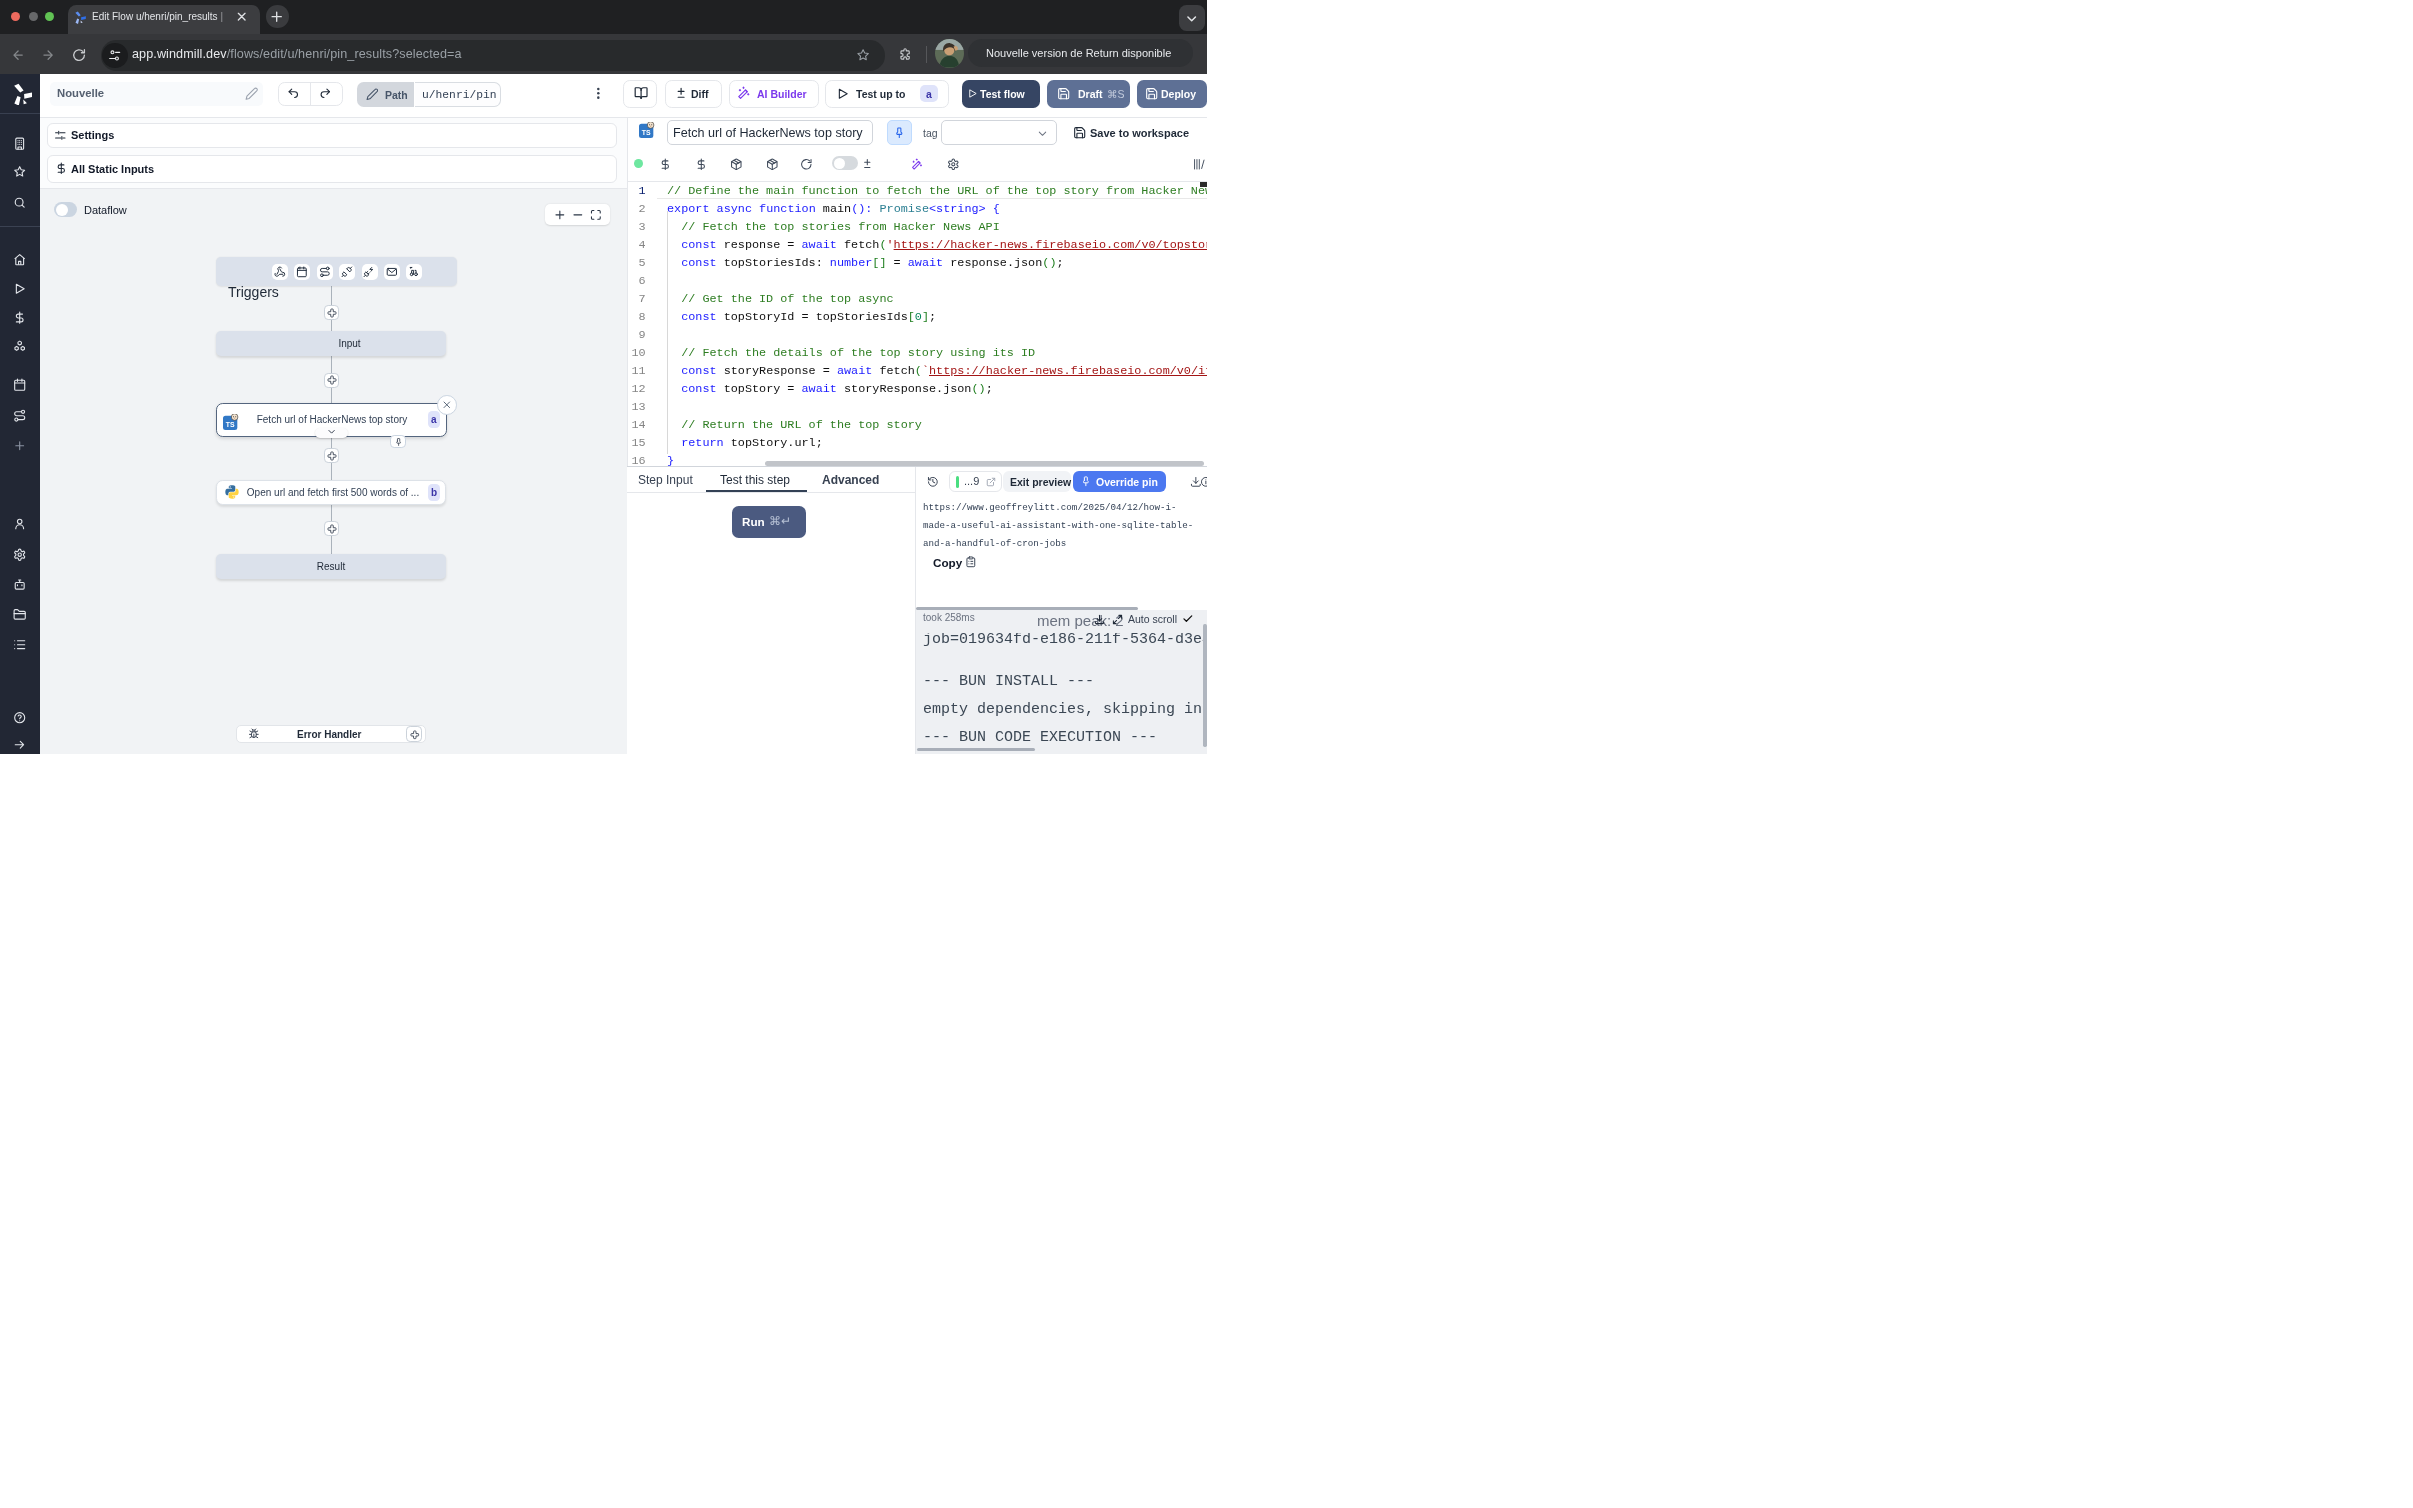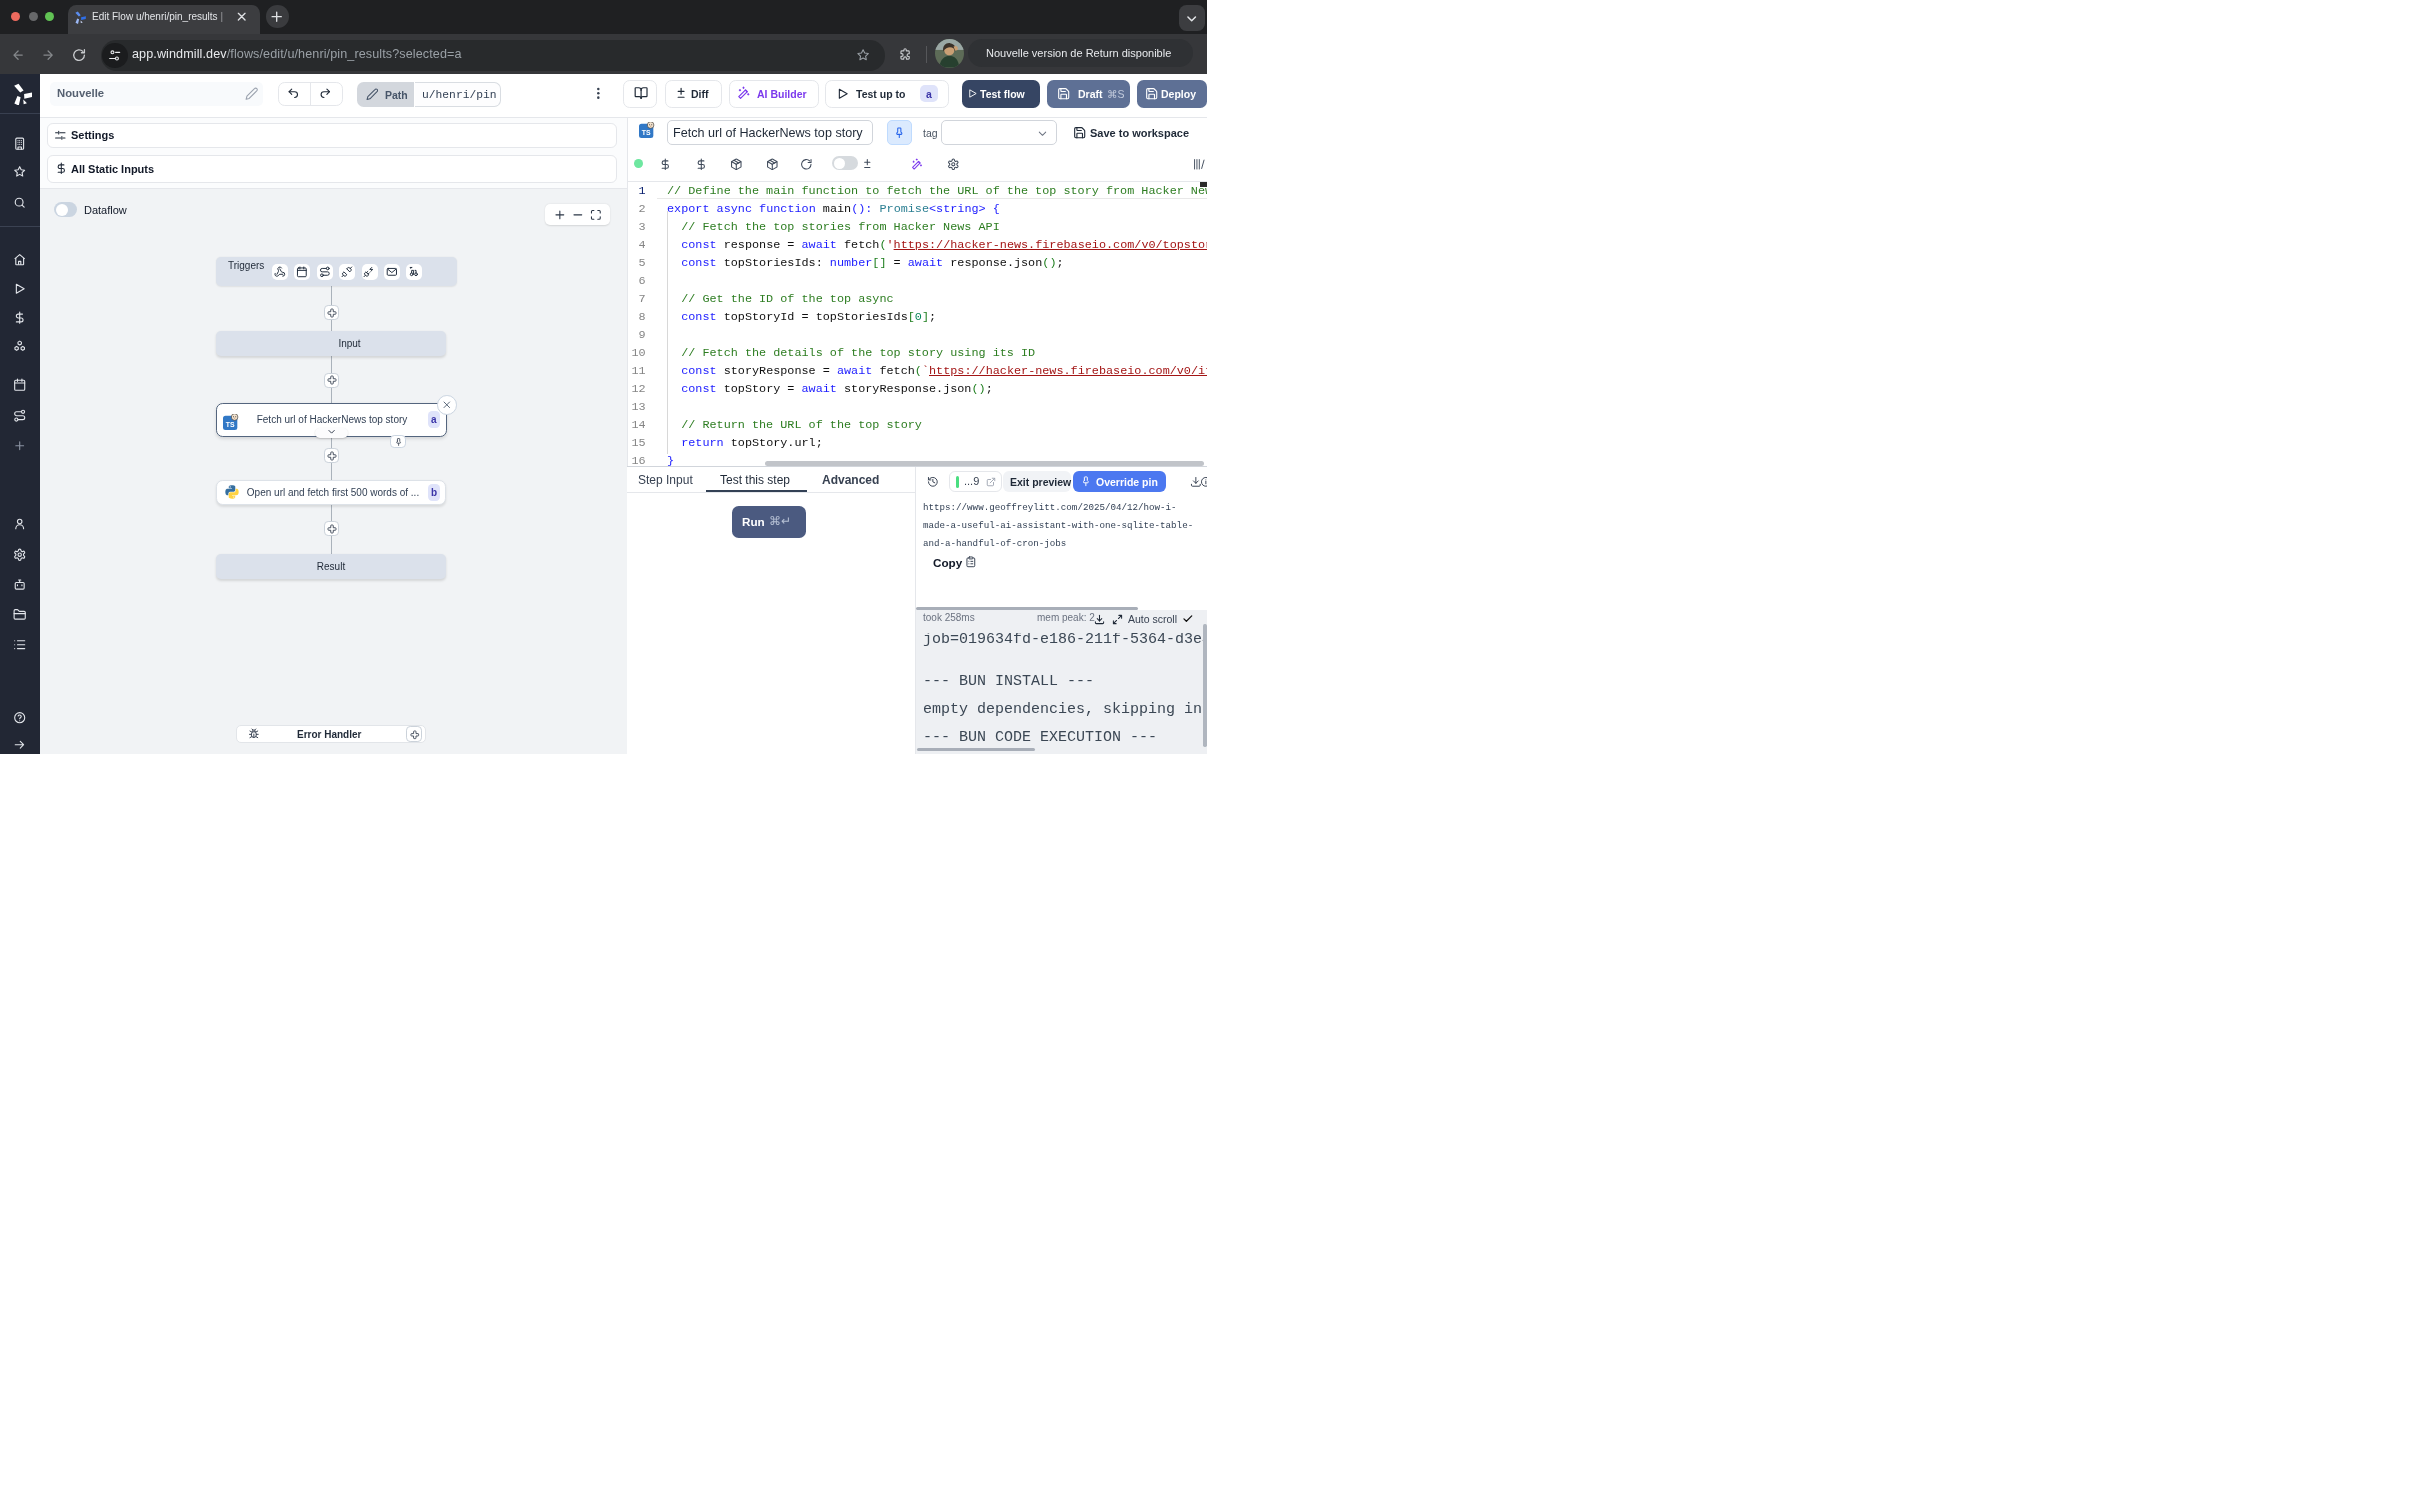--- a/index.html
+++ b/index.html
@@ -376,21 +376,21 @@
       <path d="M8 3H5a2 2 0 0 0-2 2v3M16 3h3a2 2 0 0 1 2 2v3M8 21H5a2 2 0 0 1-2-2v-3M16 21h3a2 2 0 0 0 2-2v-3"></path>
     </svg>
 </div>
 
 <div class="abs" style="left:331px;top:286px;width:0.8px;height:45px;background:#aab2bb;"></div>
 <div class="abs" style="left:331px;top:356px;width:0.8px;height:47px;background:#aab2bb;"></div>
 <div class="abs" style="left:331px;top:437px;width:0.8px;height:43px;background:#aab2bb;"></div>
 <div class="abs" style="left:331px;top:505px;width:0.8px;height:49px;background:#aab2bb;"></div>
 
 <div class="abs" style="left:216px;top:257px;width:241px;height:28.5px;background:#dbe1eb;border-radius:5px;box-shadow:0 0.8px 1.7px rgba(0,0,0,.08);"></div>
-<div class="abs" style="left:228px;top:260px;font-size:10px;color:#1f2937;">Triggers</div>
+<div class="abs" style="left:228px;top:284px;font-size:14px;color:#1f2937;">Triggers</div>
 <style>.tsq{position:absolute;width:15.5px;height:15.5px;top:264px;background:#fff;border-radius:5px;}
 .tic{position:absolute;top:266px;color:#1e2a3b;}</style>
 <div class="tsq" style="left:272px;"></div>
 <div class="tic" style="left:274px;">
   <svg width="11.7" height="11.7" viewBox="0 0 24 24" fill="none" stroke="currentColor" stroke-width="2" stroke-linecap="round">
       <path d="M18 16.98h-5.99c-1.1 0-1.95.94-2.48 1.9A4 4 0 0 1 2 17c.01-.7.2-1.4.57-2"></path>
       <path d="m6 17 3.13-5.78c.53-.97.1-2.18-.5-3.1a4 4 0 1 1 6.89-4.06"></path>
       <path d="m12 6 3.13 5.73C15.66 12.7 16.9 13 18 13a4 4 0 0 1 0 8"></path>
     </svg>
 </div>
@@ -742,21 +742,21 @@
   <svg width="11.7" height="11.7" viewBox="0 0 24 24" fill="none" stroke="currentColor" stroke-width="2" stroke-linecap="round" stroke-linejoin="round">
       <rect x="8" y="2" width="8" height="4" rx="1"></rect>
       <path d="M16 4h2a2 2 0 0 1 2 2v14a2 2 0 0 1-2 2H6a2 2 0 0 1-2-2V6a2 2 0 0 1 2-2h2"></path>
       <path d="M12 11h4M12 16h4M8 11h.01M8 16h.01"></path>
     </svg>
 </div>
 
 <div class="abs" style="left:916px;top:610px;width:291px;height:144px;background:#eef0f3;"></div>
 <div class="abs" style="left:916px;top:607px;width:222px;height:3.4px;background:#a8aeb8;border-radius:1.7px;"></div>
 <div class="abs" style="left:923px;top:612px;font-size:10px;color:#6b7280;">took 258ms</div>
-<div class="abs" style="left:1037px;top:612px;font-size:10px;color:#6b7280;">mem peak: 2</div>
+<div class="abs" style="left:1037px;top:612px;font-size:15px;color:#6b7280;">mem peak: 2</div>
 <div class="abs" style="left:1094px;top:614px;color:#1f2937;">
   <svg width="11" height="11" viewBox="0 0 24 24" fill="none" stroke="currentColor" stroke-width="2.2" stroke-linecap="round" stroke-linejoin="round">
       <path d="M12 15V3"></path>
       <path d="M7 10l5 5 5-5"></path>
       <path d="M3 17v2a2 2 0 0 0 2 2h14a2 2 0 0 0 2-2v-2"></path>
     </svg>
 </div>
 <div class="abs" style="left:1112px;top:614px;color:#1f2937;">
   <svg width="11" height="11" viewBox="0 0 24 24" fill="none" stroke="currentColor" stroke-width="2.2" stroke-linecap="round" stroke-linejoin="round">
       <path d="M15 3h6v6M9 21H3v-6M21 3l-7 7M3 21l7-7"></path>

